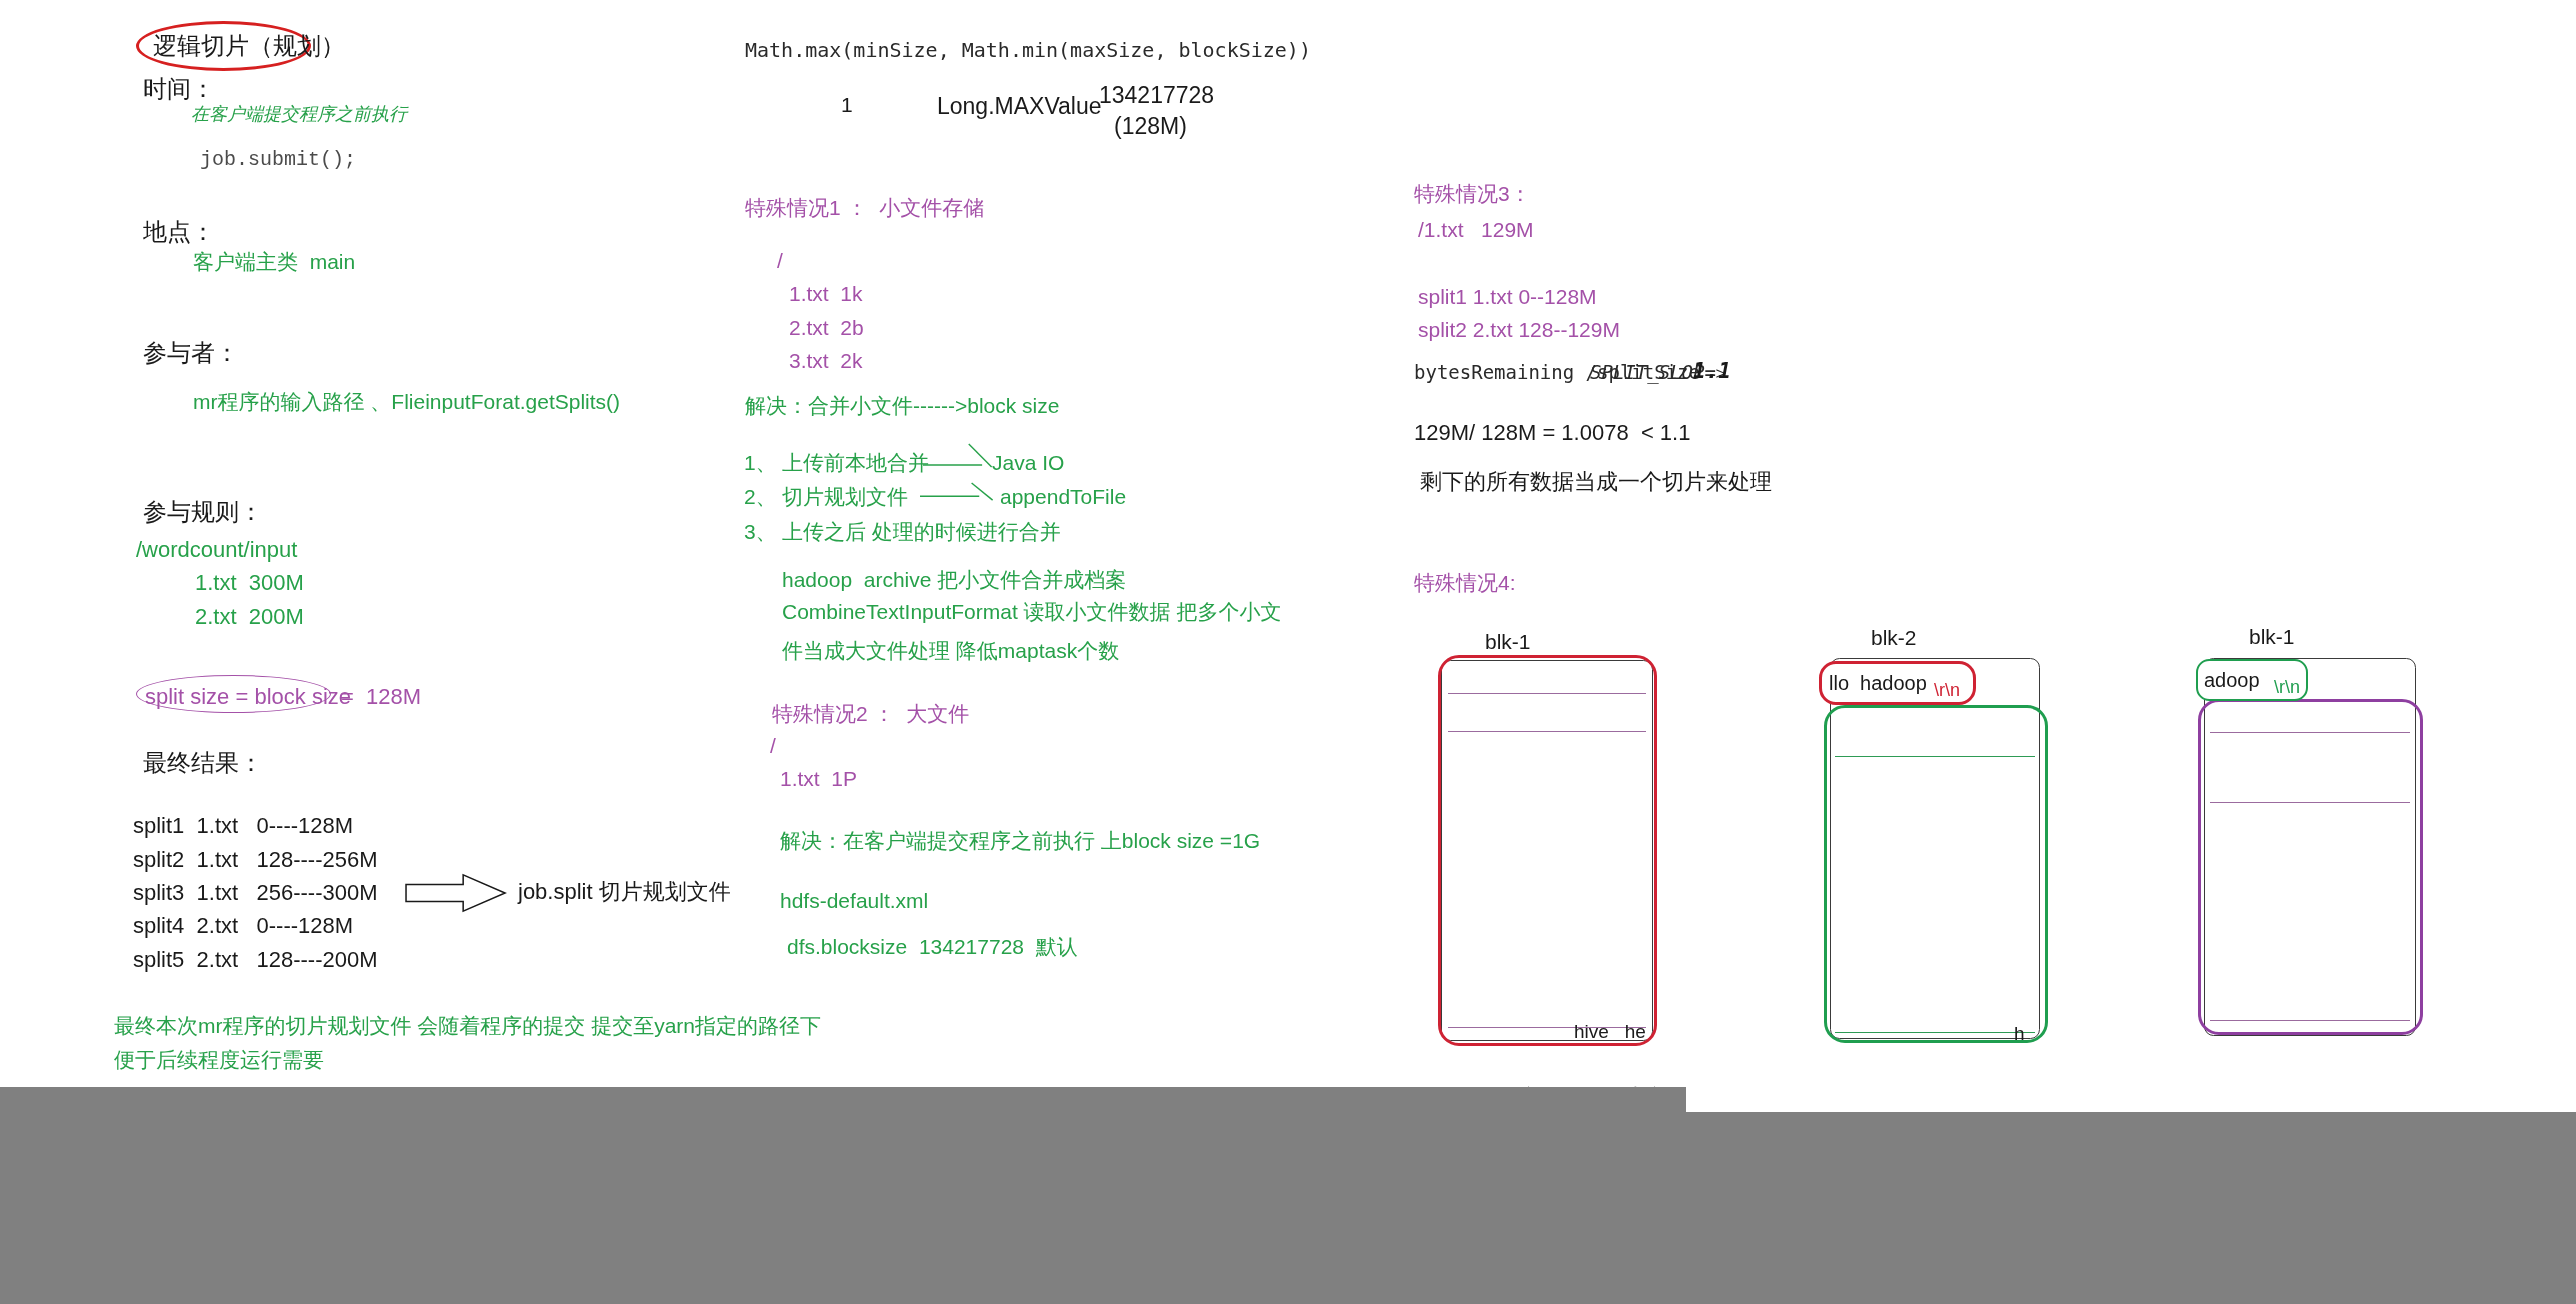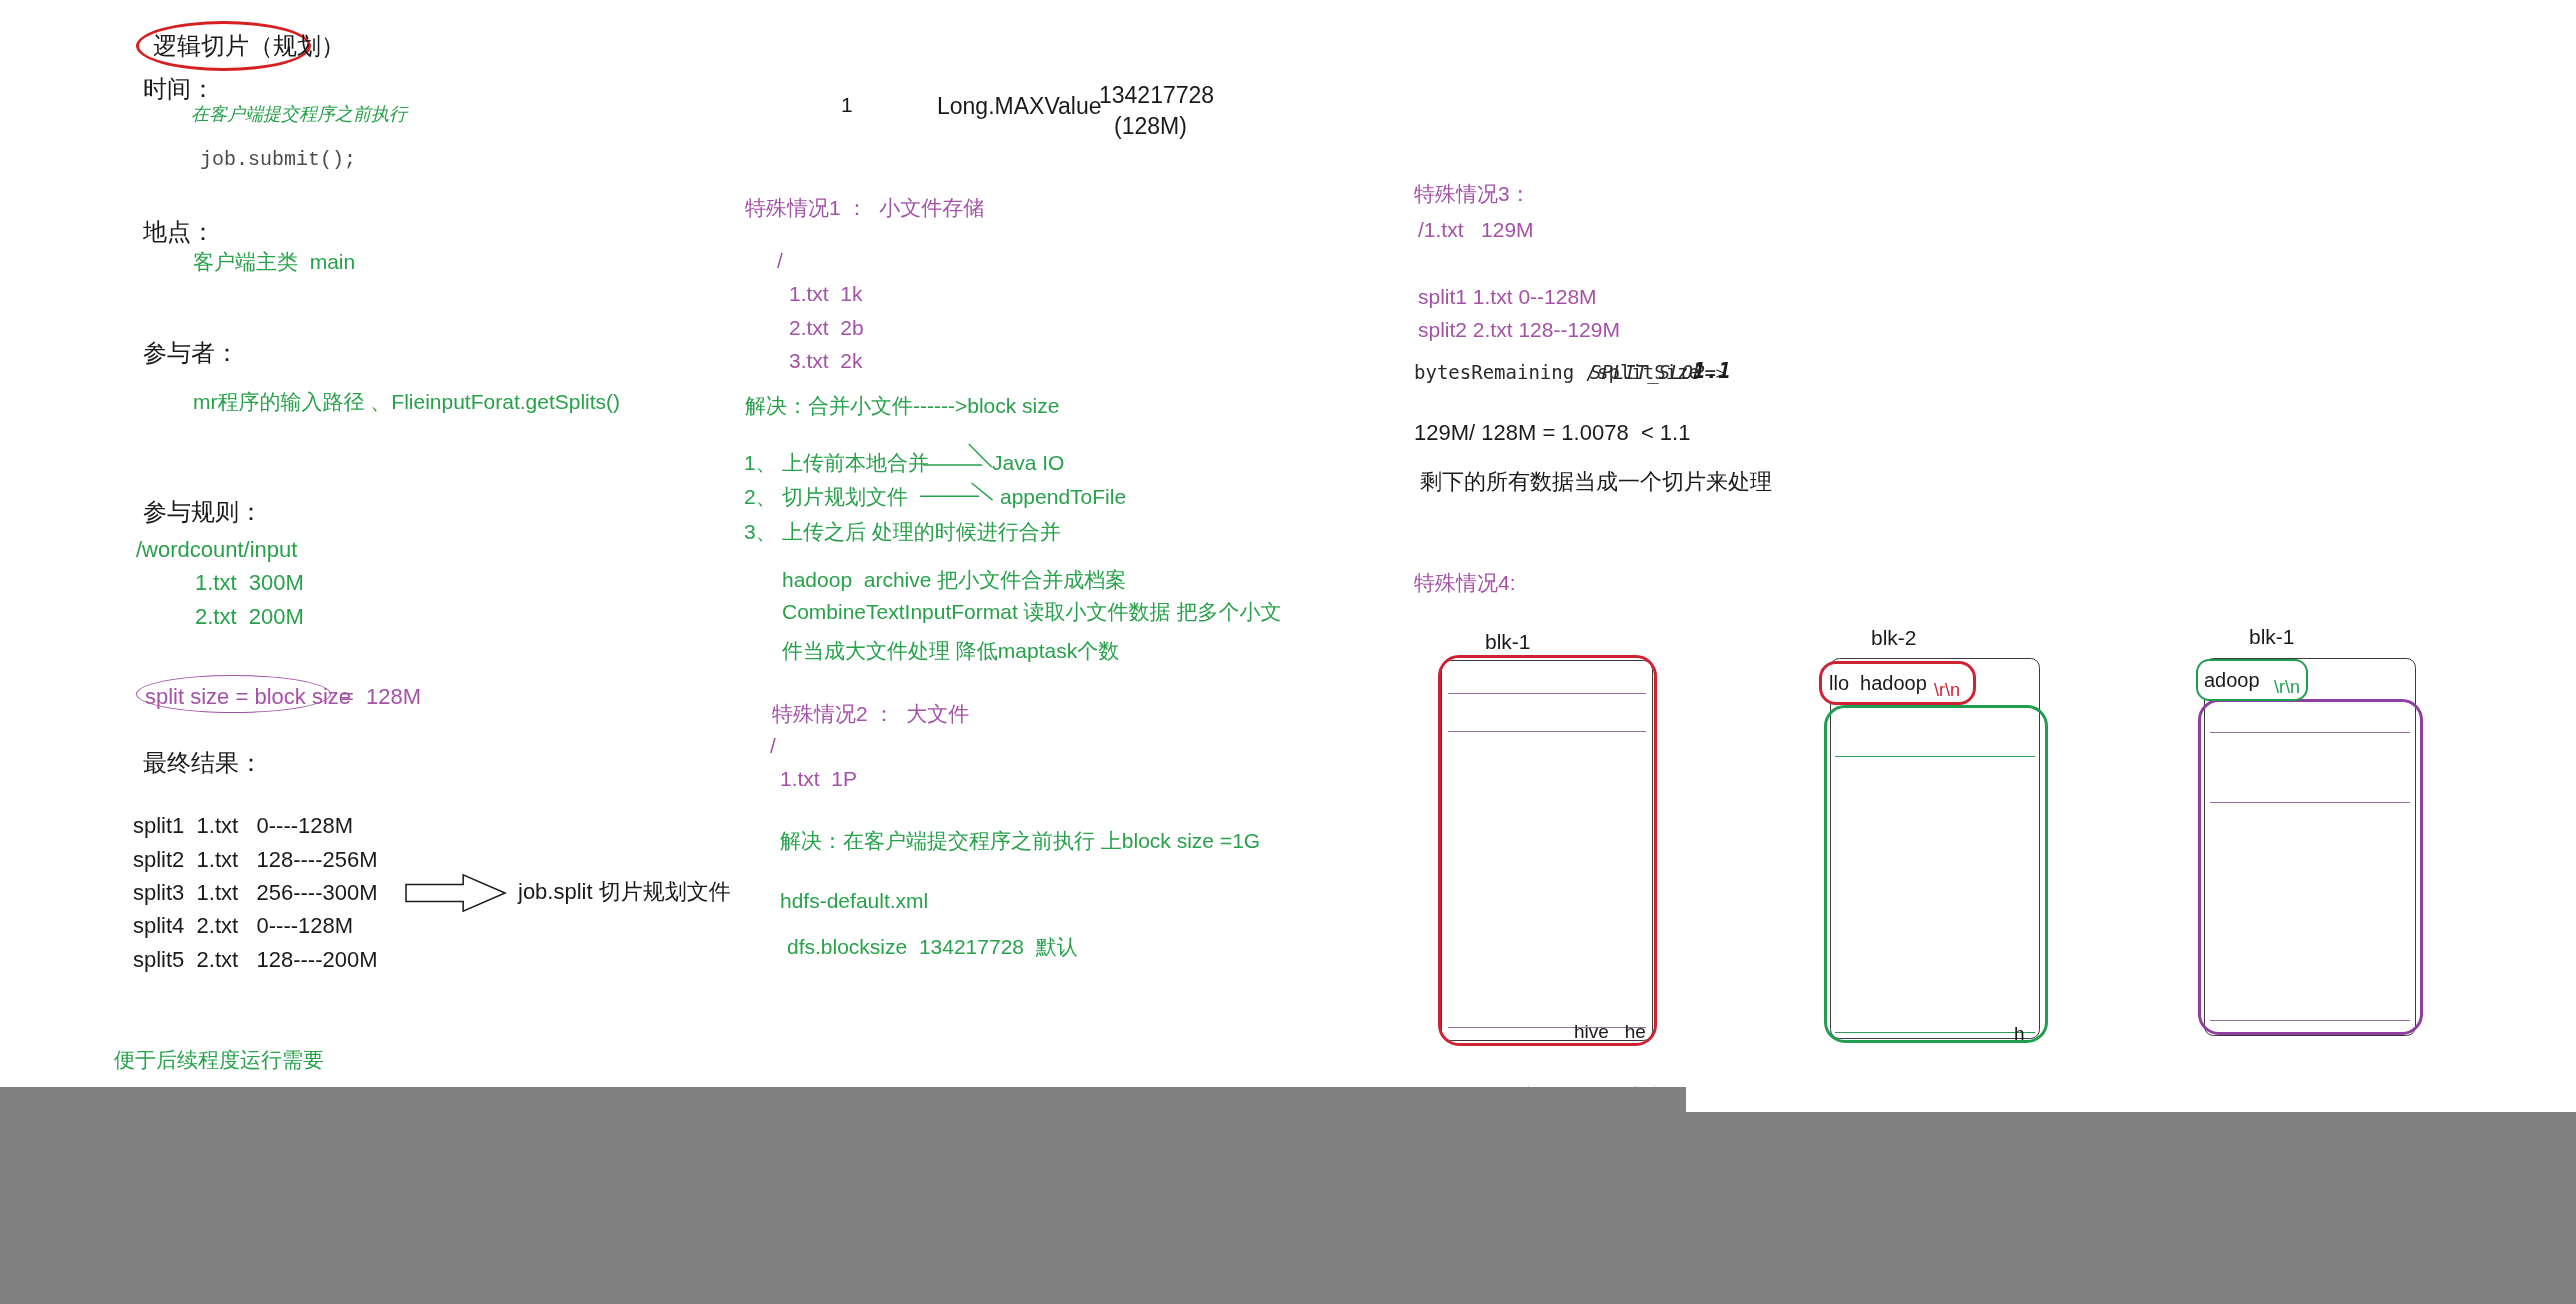--- a/index.html
+++ b/index.html
@@ -118,22 +118,24 @@
   <div class="t black" style="left:133px;top:846px;font-size:22px;">split2  1.txt   128----256M</div>
   <div class="t black" style="left:133px;top:879px;font-size:22px;">split3  1.txt   256----300M</div>
   <div class="t black" style="left:133px;top:912px;font-size:22px;">split4  2.txt   0----128M</div>
   <div class="t black" style="left:133px;top:946px;font-size:22px;">split5  2.txt   128----200M</div>
 
   <svg style="left:404px;top:873px;width:105px;height:40px;" width="105" height="40" viewBox="0 0 110 42">
     <path d="M2 12 L62 12 L62 2 L106 21 L62 40 L62 30 L2 30 Z" fill="#ffffff" stroke="#1a1a1a" stroke-width="1.6"></path>
   </svg>
   <div class="t black" style="left:518px;top:878px;font-size:22px;">job.split 切片规划文件</div>
 
+  <div class="t green" style="left:114px;top:1013px;font-size:21px;">最终本次mr程序的切片规划文件 会随着程序的提交 提交至yarn指定的路径下</div>
   <div class="t green" style="left:114px;top:1047px;font-size:21px;">便于后续程度运行需要</div>
 
+  <div class="t serifmono" style="left:745px;top:38px;font-size:20px;color:#2a2a2a;">Math.max(minSize, Math.min(maxSize, blockSize))</div>
 
   <div class="t black" style="left:841px;top:92px;font-size:21px;">1</div>
   <div class="t black" style="left:937px;top:92px;font-size:23px;">Long.MAXValue</div>
   <div class="t black" style="left:1099px;top:81px;font-size:23px;">134217728</div>
   <div class="t black" style="left:1114px;top:112px;font-size:23px;">(128M)</div>
 
   <div class="t purple" style="left:745px;top:195px;font-size:21px;">特殊情况1 ：  小文件存储</div>
 
   <div class="t purple" style="left:777px;top:248px;font-size:21px;">/</div>
   <div class="t purple" style="left:789px;top:281px;font-size:21px;">1.txt  1k</div>

